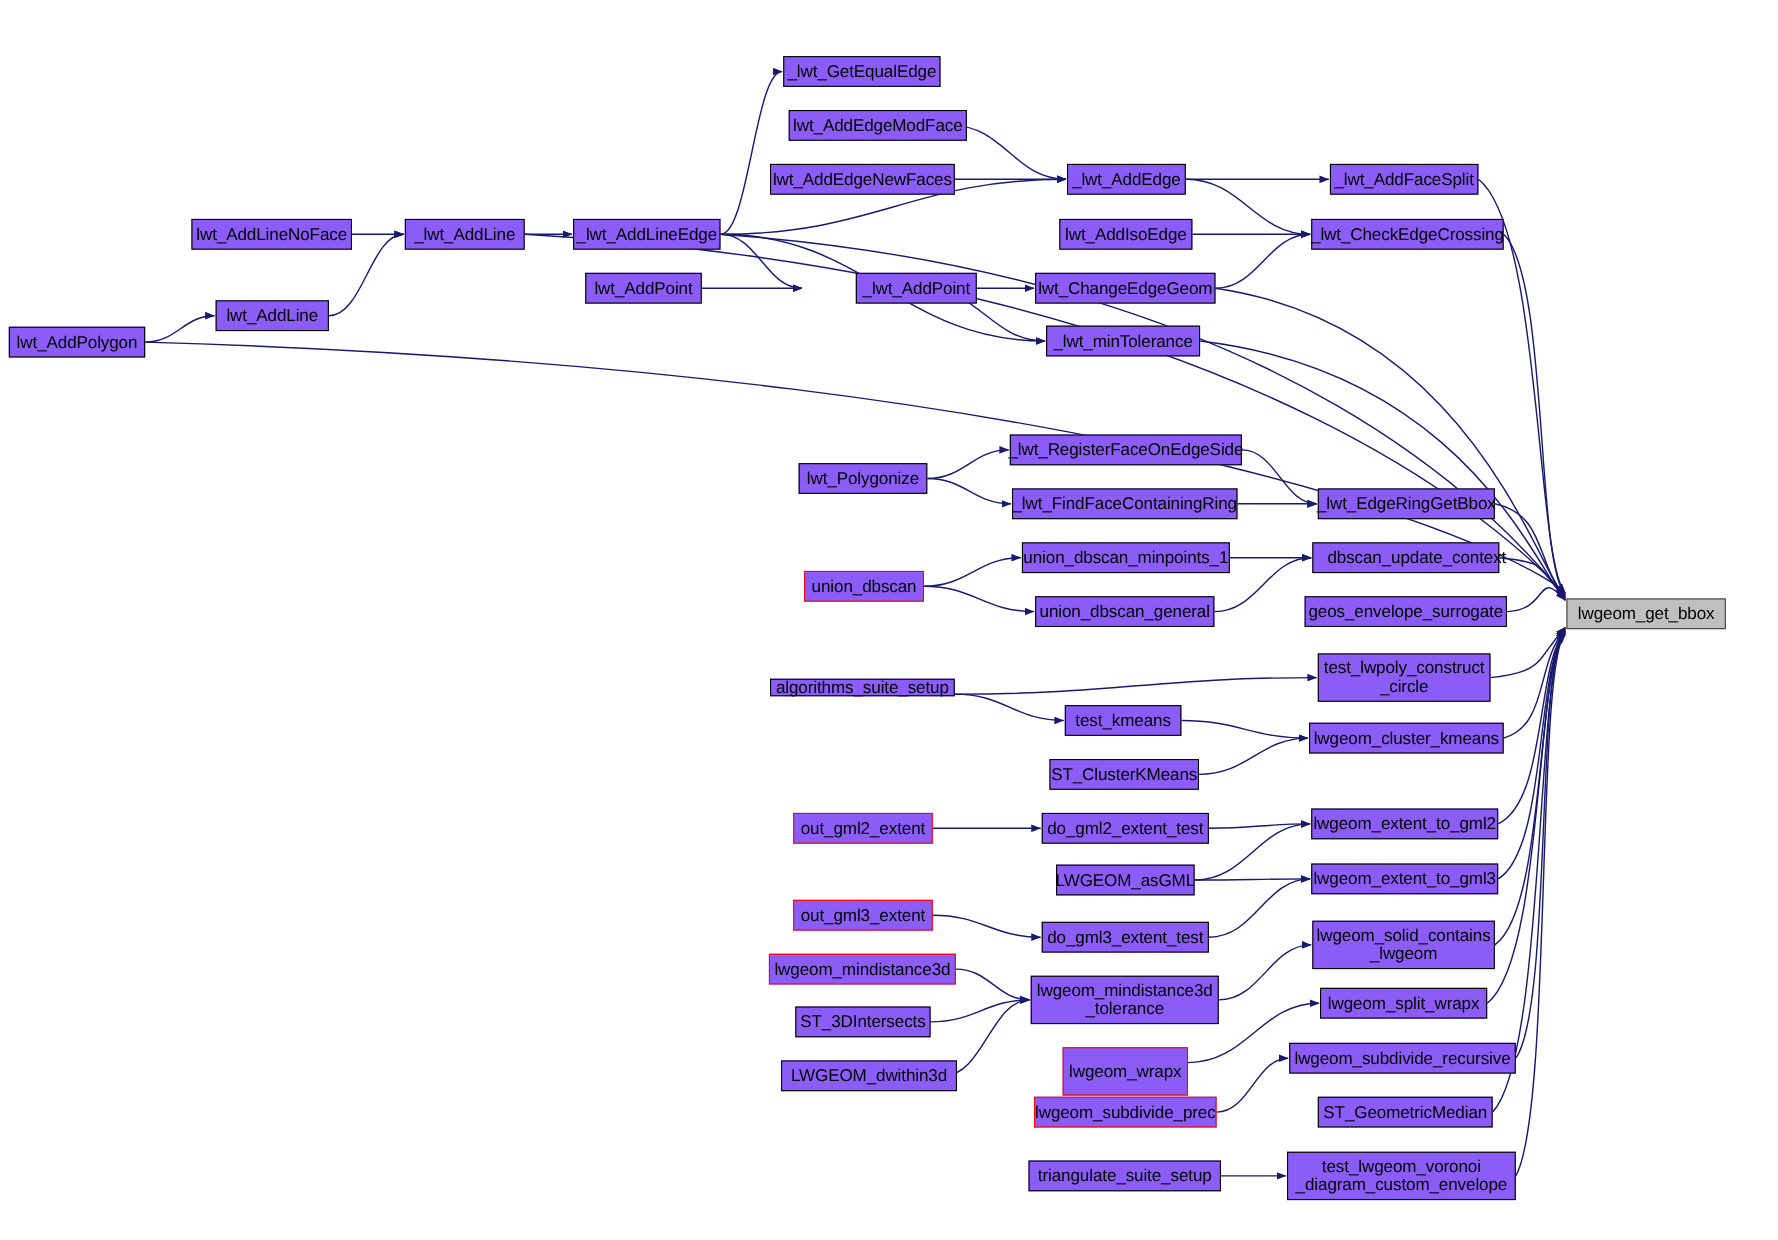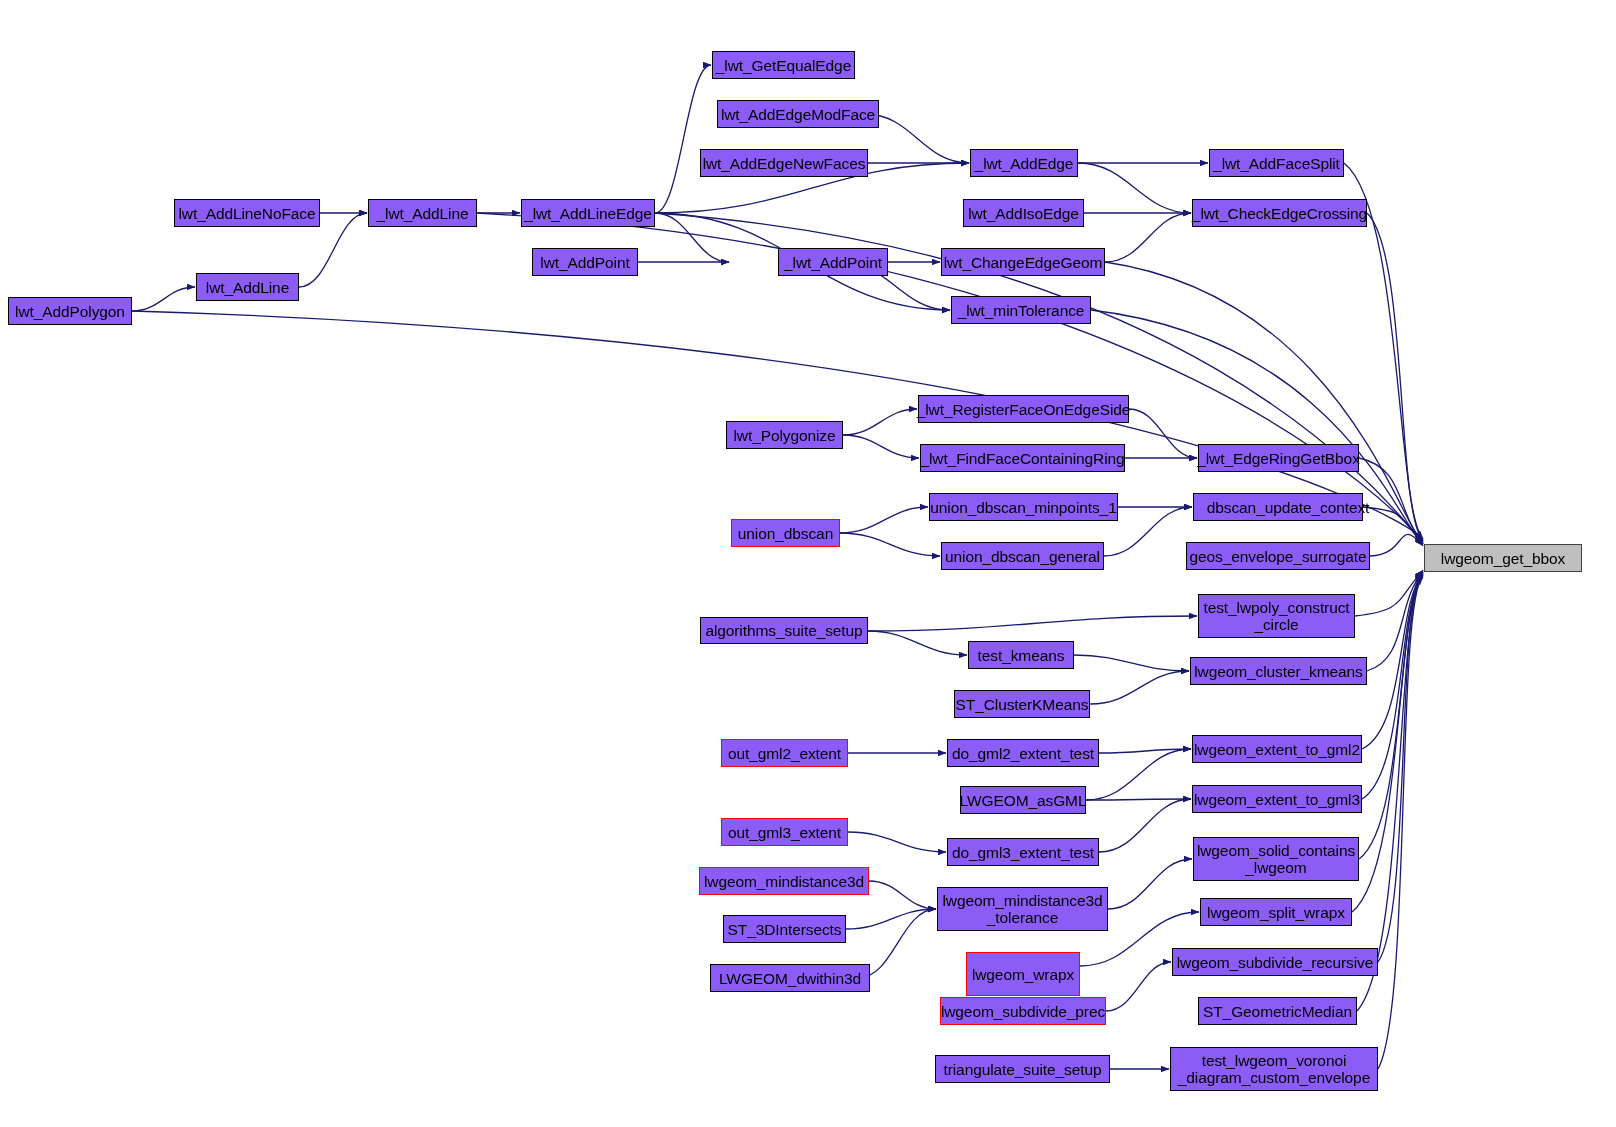--- a/index.html
+++ b/index.html
@@ -143,21 +143,21 @@
       <div class="node" style="left: 951px; top: 296px; width: 140px; height: 28px;">_lwt_minTolerance</div>
       <div class="node" style="left: 726px; top: 421px; width: 117px; height: 28px;">lwt_Polygonize</div>
       <div class="node" style="left: 918px; top: 395px; width: 211px; height: 28px;">_lwt_RegisterFaceOnEdgeSide</div>
       <div class="node" style="left: 920px; top: 444px; width: 205px; height: 28px;">_lwt_FindFaceContainingRing</div>
       <div class="node" style="left: 1198px; top: 444px; width: 161px; height: 28px;">_lwt_EdgeRingGetBbox</div>
       <div class="node red" style="left: 731px; top: 519px; width: 109px; height: 28px;">union_dbscan</div>
       <div class="node" style="left: 929px; top: 493px; width: 189px; height: 28px;">union_dbscan_minpoints_1</div>
       <div class="node" style="left: 941px; top: 542px; width: 163px; height: 28px;">union_dbscan_general</div>
       <div class="node" style="left: 1193px; top: 493px; width: 170px; height: 28px; padding-left: 20px;">dbscan_update_context</div>
       <div class="node" style="left: 1186px; top: 542px; width: 184px; height: 28px;">geos_envelope_surrogate</div>
-      <div class="node" style="left: 700px; top: 617px; width: 168px; height: 27px;">algorithms_suite_setup</div>
+      <div class="node" style="left: 700px; top: 617px; width: 168px; height: 16px;">algorithms_suite_setup</div>
       <div class="node" style="left: 1198px; top: 594px; width: 157px; height: 44px;">test_lwpoly_construct
 _circle</div>
       <div class="node" style="left: 968px; top: 641px; width: 106px; height: 28px;">test_kmeans</div>
       <div class="node" style="left: 1190px; top: 657px; width: 177px; height: 28px;">lwgeom_cluster_kmeans</div>
       <div class="node" style="left: 954px; top: 690px; width: 136px; height: 28px;">ST_ClusterKMeans</div>
       <div class="node red" style="left: 721px; top: 739px; width: 127px; height: 28px;">out_gml2_extent</div>
       <div class="node" style="left: 947px; top: 739px; width: 152px; height: 28px;">do_gml2_extent_test</div>
       <div class="node" style="left: 1192px; top: 735px; width: 170px; height: 28px;">lwgeom_extent_to_gml2</div>
       <div class="node" style="left: 960px; top: 786px; width: 126px; height: 28px;">LWGEOM_asGML</div>
       <div class="node" style="left: 1192px; top: 785px; width: 170px; height: 28px;">lwgeom_extent_to_gml3</div>
@@ -171,15 +171,15 @@
       <div class="node" style="left: 1200px; top: 898px; width: 152px; height: 28px;">lwgeom_split_wrapx</div>
       <div class="node" style="left: 723px; top: 915px; width: 123px; height: 28px;">ST_3DIntersects</div>
       <div class="node red" style="left: 966px; top: 952px; width: 114px; height: 44px;">lwgeom_wrapx</div>
       <div class="node" style="left: 1172px; top: 948px; width: 206px; height: 28px;">lwgeom_subdivide_recursive</div>
       <div class="node" style="left: 710px; top: 964px; width: 160px; height: 28px;">LWGEOM_dwithin3d</div>
       <div class="node red" style="left: 940px; top: 997px; width: 166px; height: 28px;">lwgeom_subdivide_prec</div>
       <div class="node" style="left: 1198px; top: 997px; width: 159px; height: 28px;">ST_GeometricMedian</div>
       <div class="node" style="left: 935px; top: 1055px; width: 175px; height: 28px;">triangulate_suite_setup</div>
       <div class="node" style="left: 1170px; top: 1047px; width: 208px; height: 44px;">test_lwgeom_voronoi
 _diagram_custom_envelope</div>
-      <div class="node target" style="left: 1424px; top: 544px; width: 158px; height: 28px; text-align: center;">lwgeom_get_bbox</div>
+      <div class="node target" style="left: 1424px; top: 544px; width: 145px; height: 28px; text-align: center;">lwgeom_get_bbox</div>
     </div>
 </div>
 
 </body></html>

